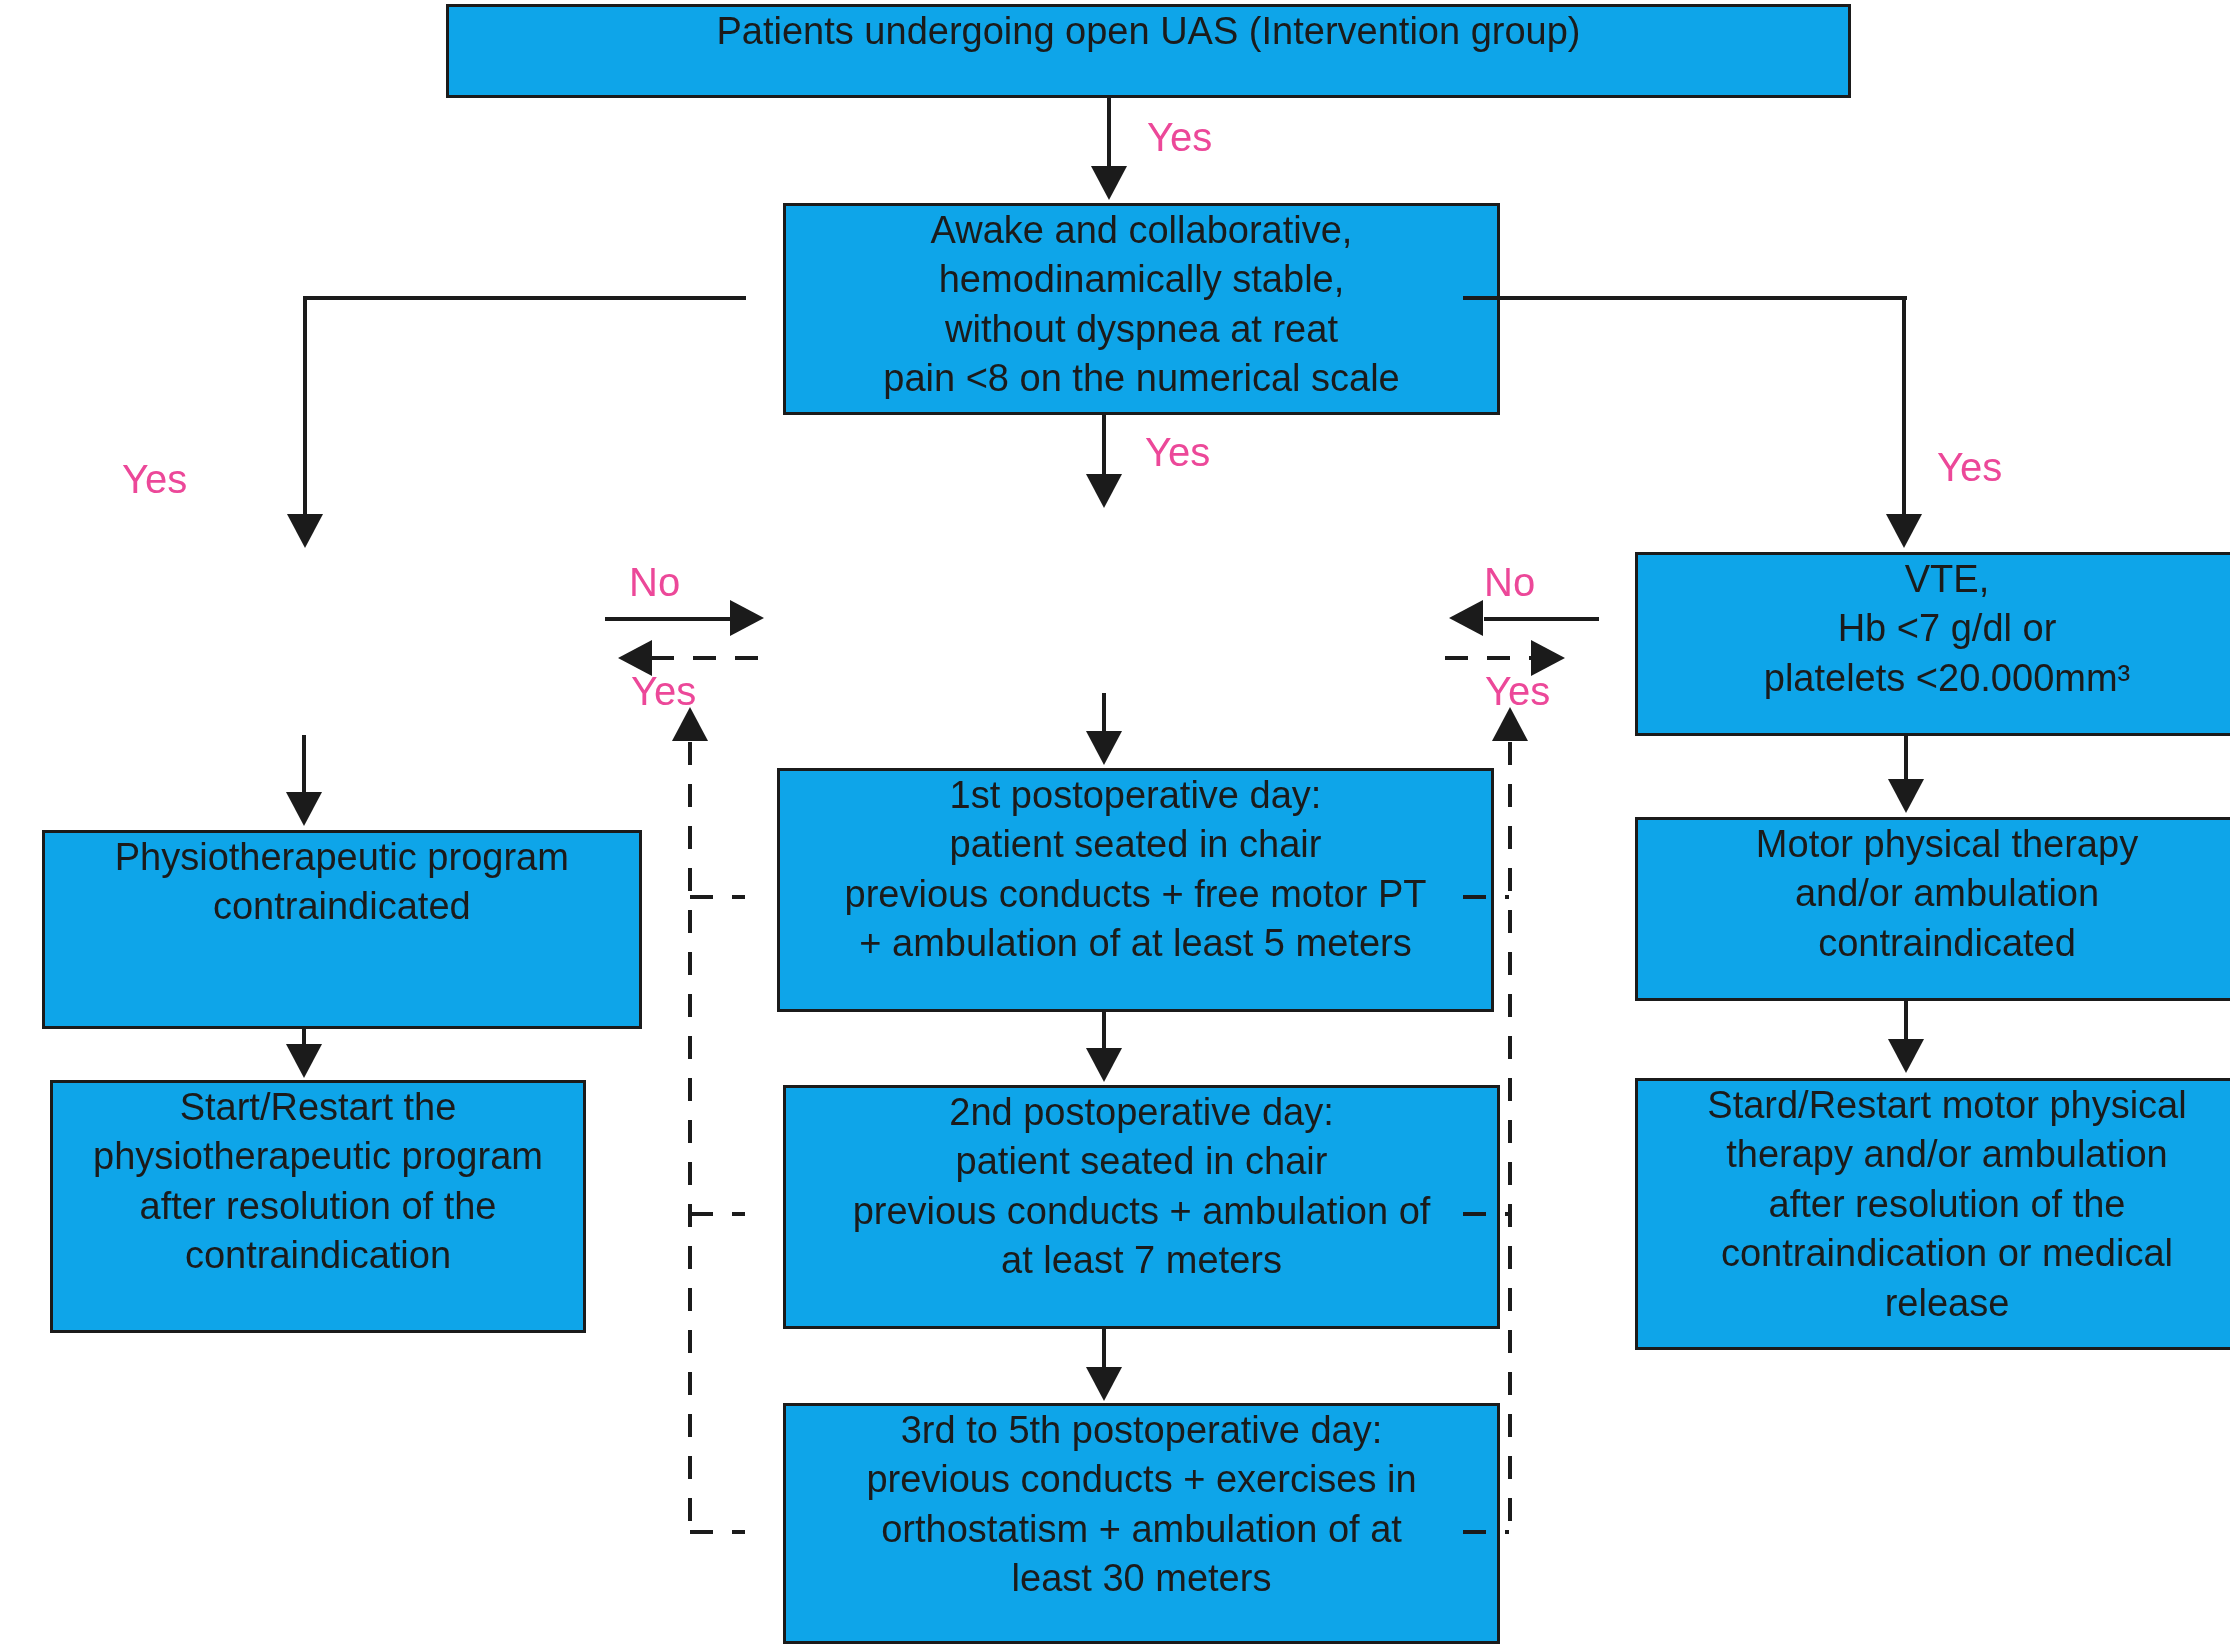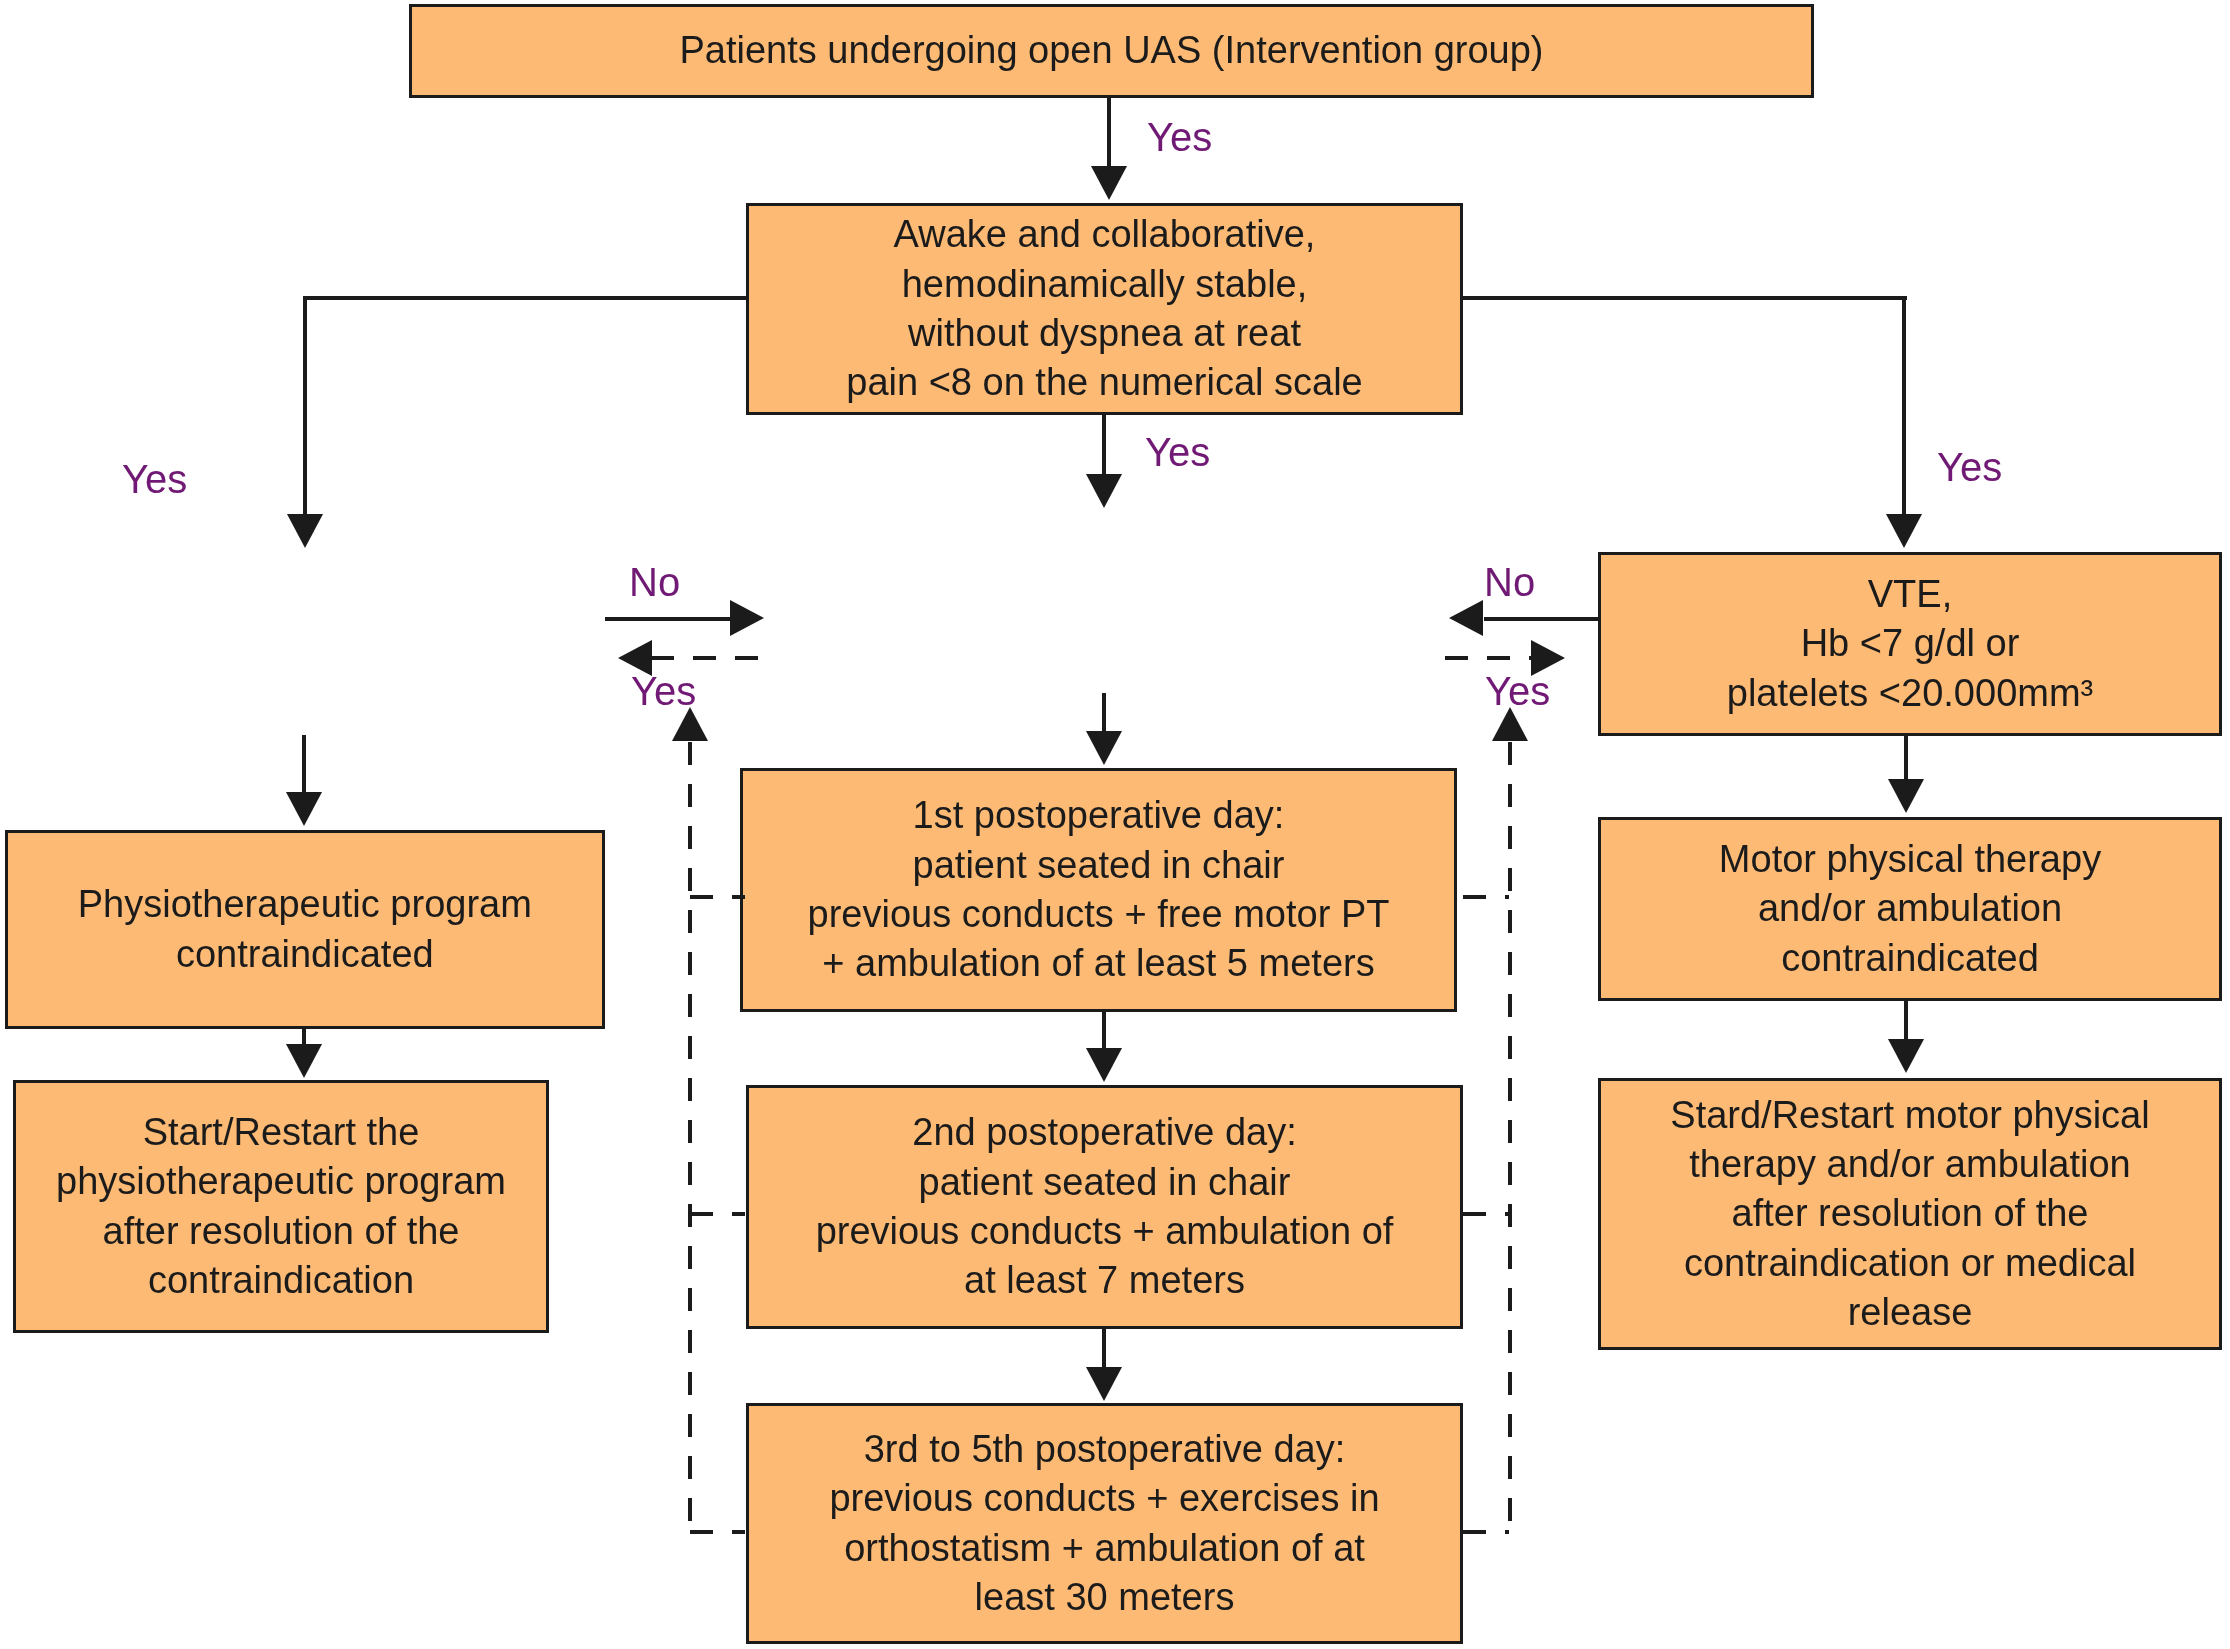--- a/index.html
+++ b/index.html
@@ -8,26 +8,26 @@
     width:2230px;height:1650px;
     background:#ffffff;
     font-family:"Liberation Sans","DejaVu Sans",sans-serif;
     color:#1b1b1b;
     overflow:hidden;
   }
   .box{
     position:absolute;
     box-sizing:border-box;
     border:3.8px solid #1b1b1b;
-    background:#fdba74;
-    display:flex;align-items:center;justify-content:center;
-    font-size:38px;line-height:1.3;
+    background:#0ea5e9;
+    display:flex;align-items:flex-start;justify-content:center;
+    font-size:38px;line-height:1.3;margin-left:37px;
   }
   .box > span{white-space:pre-line;text-align:center;width:100%;display:block;}
-  .lbl{position:absolute;font-size:40px;line-height:1;color:#701a75;}
+  .lbl{position:absolute;font-size:40px;line-height:1;color:#ec4899;}
   .hl{position:absolute;height:3.8px;background:#1b1b1b;}
   .vl{position:absolute;width:3.8px;background:#1b1b1b;}
   .dh{position:absolute;height:3.8px;
       background:repeating-linear-gradient(90deg,#1b1b1b 0 23px,transparent 23px 42px);}
   .dv{position:absolute;width:3.8px;
       background:repeating-linear-gradient(180deg,#1b1b1b 0 23px,transparent 23px 42px);}
   .arrD{position:absolute;width:0;height:0;
       border-left:18px solid transparent;border-right:18px solid transparent;
       border-top:34px solid #1b1b1b;}
   .arrU{position:absolute;width:0;height:0;

